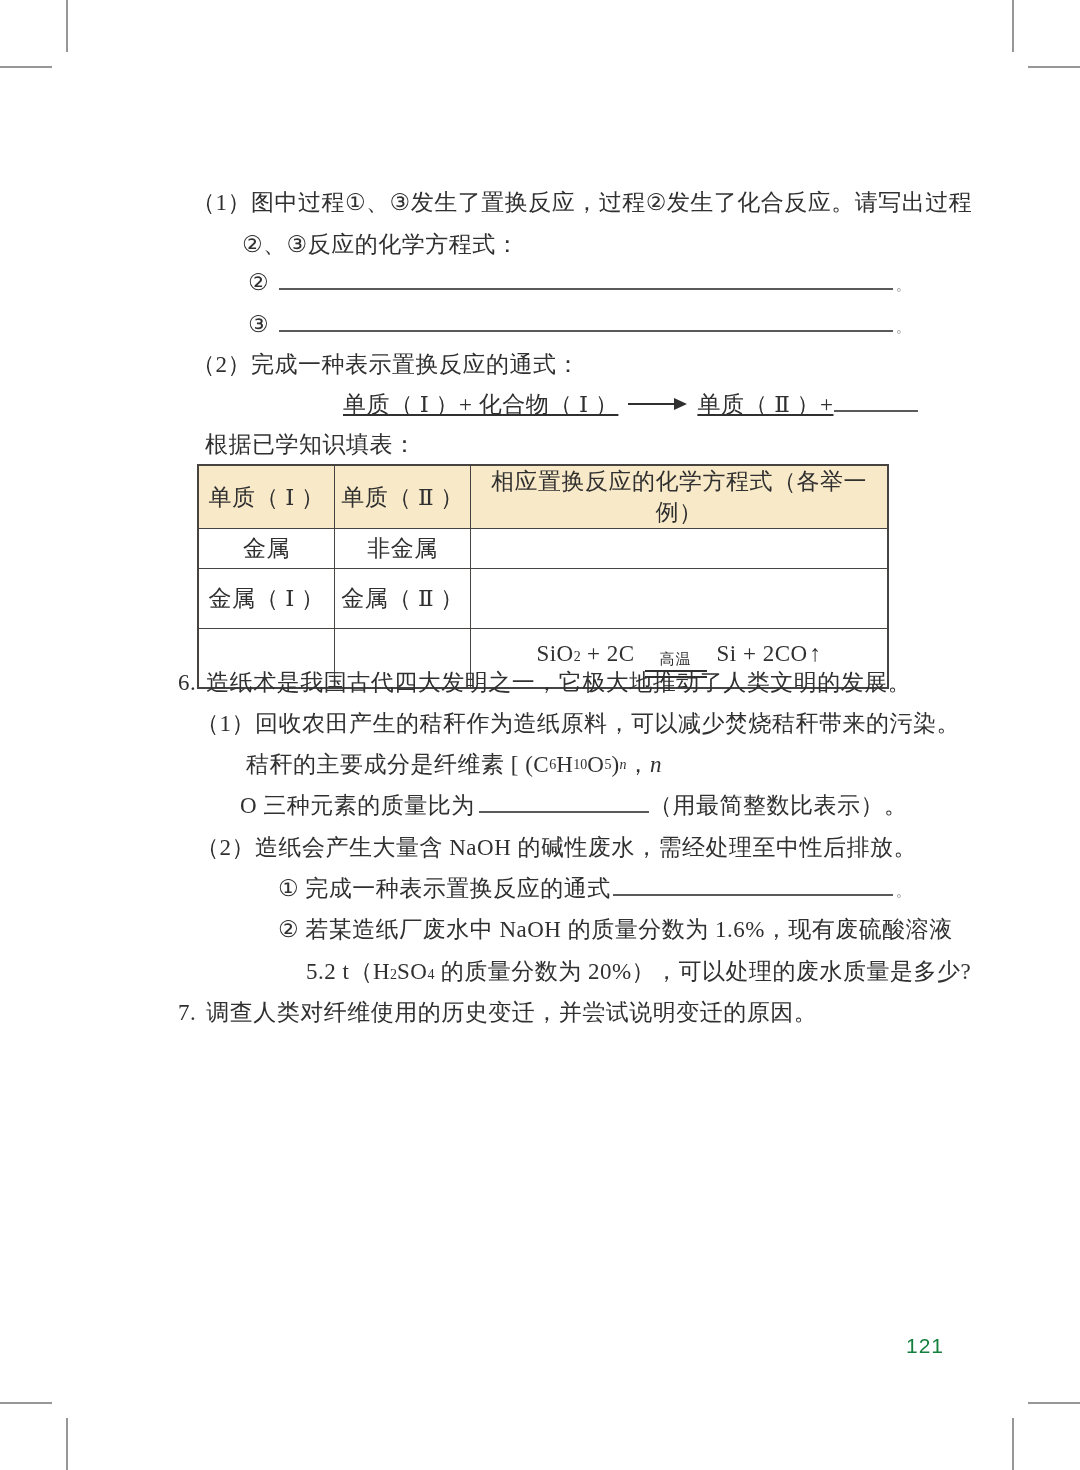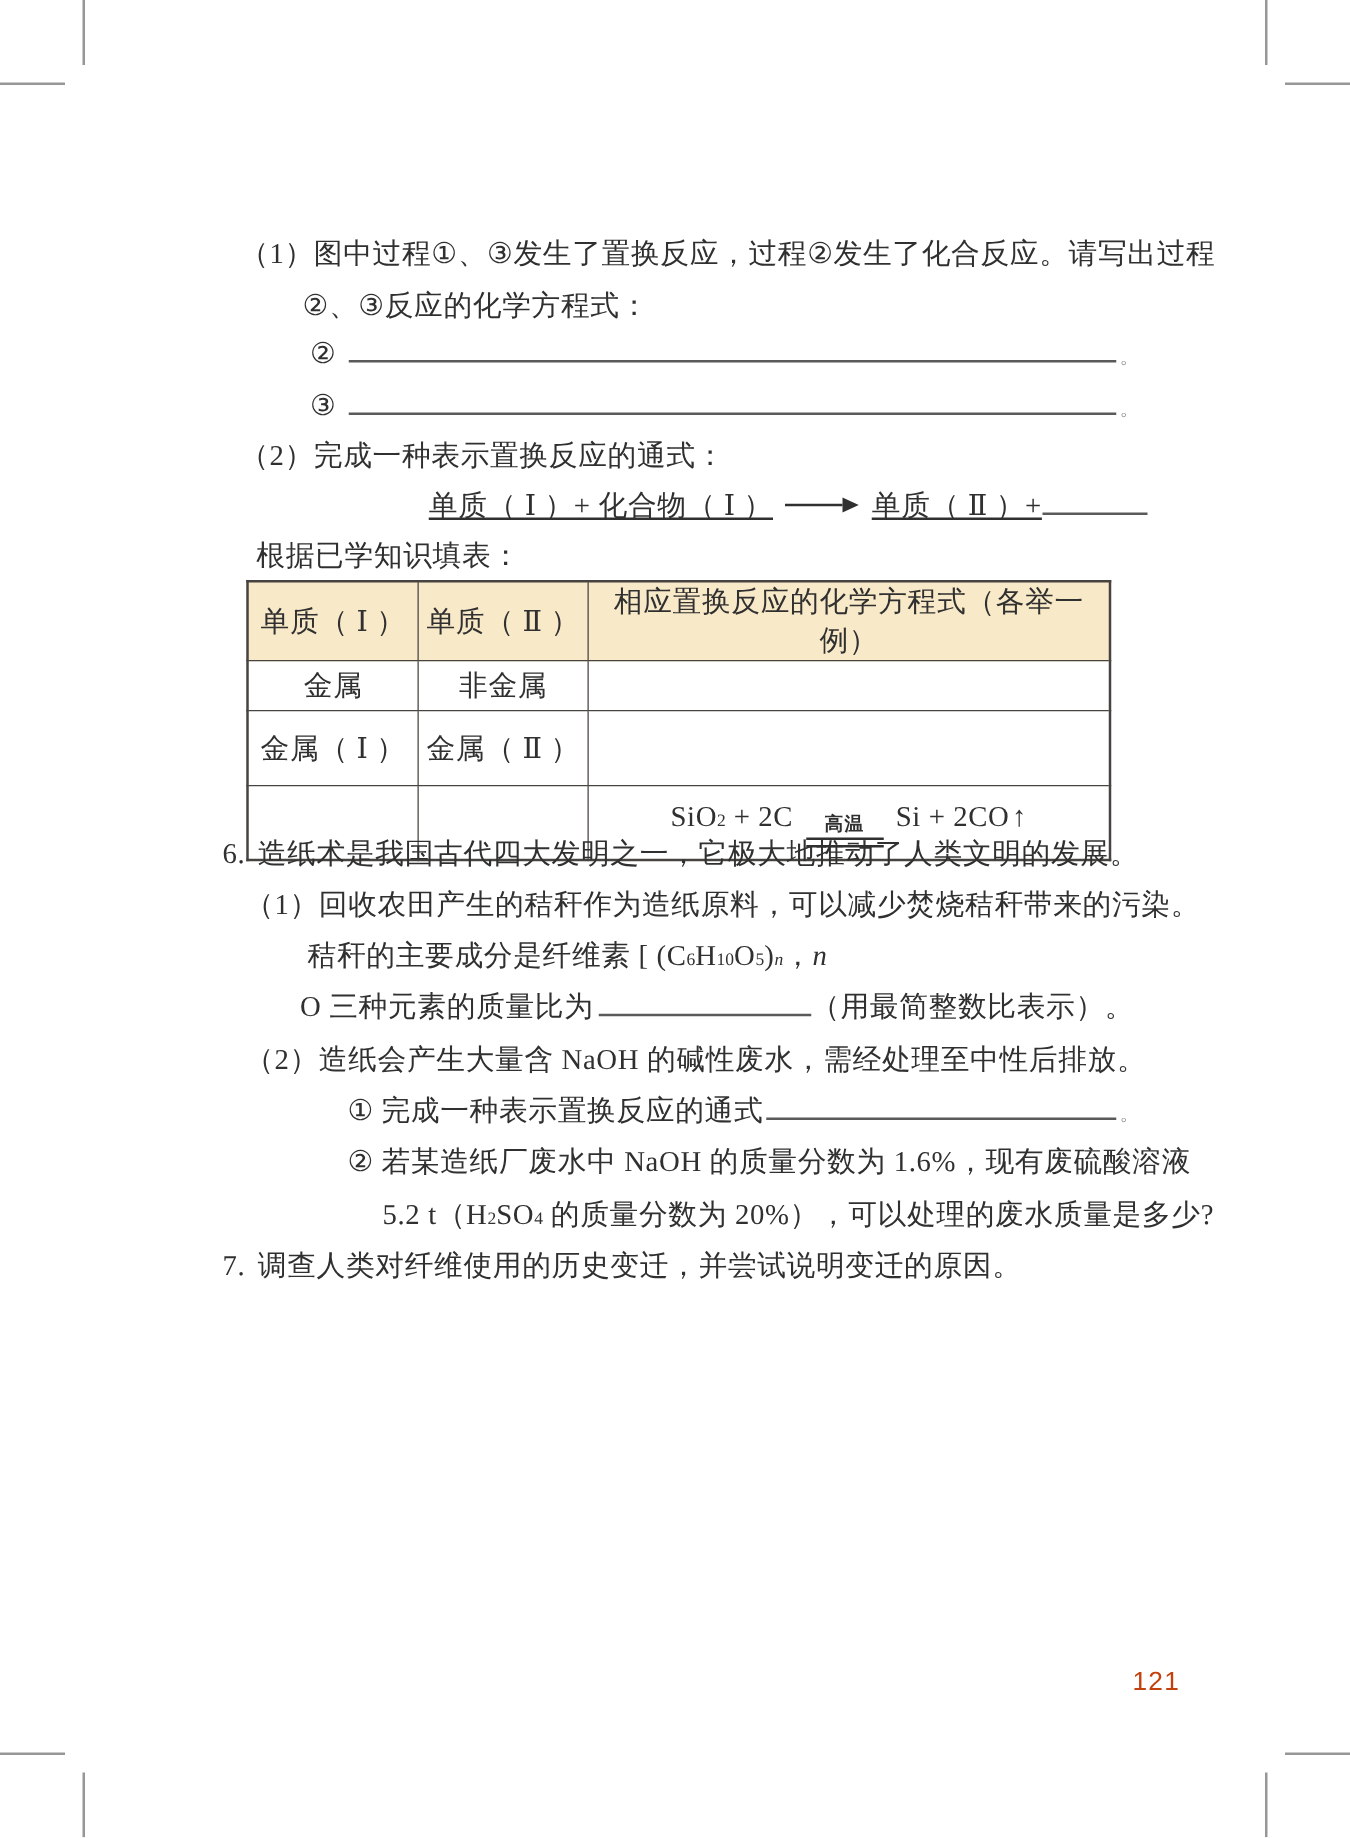--- a/index.html
+++ b/index.html
@@ -31,28 +31,28 @@
   table.fill { border:2.5px solid #474340;padding-left:37px; }
   th.c1, td.c1 { width:135px; }
   th.c2, td.c2 { width:135px; }
   th.c3, td.c3 { width:416px; }
   tr.hdr  { height:41px; background:#f8e9c8; }
   tr.r1 { height:40px; }
   tr.r2 { height:60px; }
   tr.r3 { height:59px; }
   
   .eq { display:inline-flex; align-items:baseline; white-space:pre; }
-  .cond { display:inline-flex; flex-direction:column; align-items:center; margin:0 10px; transform:translateY(3px);font-weight:bold; }
+  .cond { display:inline-flex; flex-direction:column; align-items:center; margin:0 10px; transform:translateY(3px); }
   .cond-text { font-size:15px; line-height:1.1; letter-spacing:1px; margin-bottom:2px; }
   .dbl { width:62px; height:8px; border-top:2px solid #303030; border-bottom:2px solid #303030; box-sizing:border-box; }
   sub { font-size:14px; letter-spacing:0; }
   i { letter-spacing:0; }
   .up { margin-left:2px; }
   .pagenum {
-    position:absolute; left:906px; top:1334px; font-size:21px; color:#c2410c;
+    position:absolute; left:906px; top:1334px; font-size:21px; color:#15803d;
     font-family:"Liberation Sans","DejaVu Sans",sans-serif; letter-spacing:1px;
   }
 </style>
 </head>
 <body>
 
 <div class="page">
 
   <div class="crop" style="left:66px;top:0;width:2px;height:52px;"></div>
   <div class="crop" style="left:0;top:66px;width:52px;height:2px;"></div>
@@ -126,21 +126,21 @@
     </tr>
   </tbody>
     </table>
 
   <div class="line" style="left:178px;top:668px;">
     <span class="numlbl">6.</span><span>造纸术是我国古代四大发明之一，它极大地推动了人类文明的发展。</span>
   </div>
   <div class="line" style="left:196px;top:709px;">
     <span>（1）</span><span>回收农田产生的秸秆作为造纸原料，可以减少焚烧秸秆带来的污染。</span>
   </div>
-  <div class="line" style="left:246px;top:750px;">
+  <div class="line" style="left:246px;top:750px;align-items:center;">
     <span>秸秆的主要成分是纤维素 [ (C</span><sub>6</sub><span>H</span><sub>10</sub><span>O</span><sub>5</sub><span>)</span><sub><i>n</i></sub><span>，</span><i>n</i>
   </div>
   <div class="line" style="left:240px;top:791px;">
     <span>O 三种元素的质量比为</span>
     <span class="blank" style="width:170px;margin-left:4px;"></span>
     <span>（用最简整数比表示）。</span>
   </div>
   <div class="line" style="left:196px;top:833px;">
     <span>（2）</span><span>造纸会产生大量含 NaOH 的碱性废水，需经处理至中性后排放。</span>
   </div>

